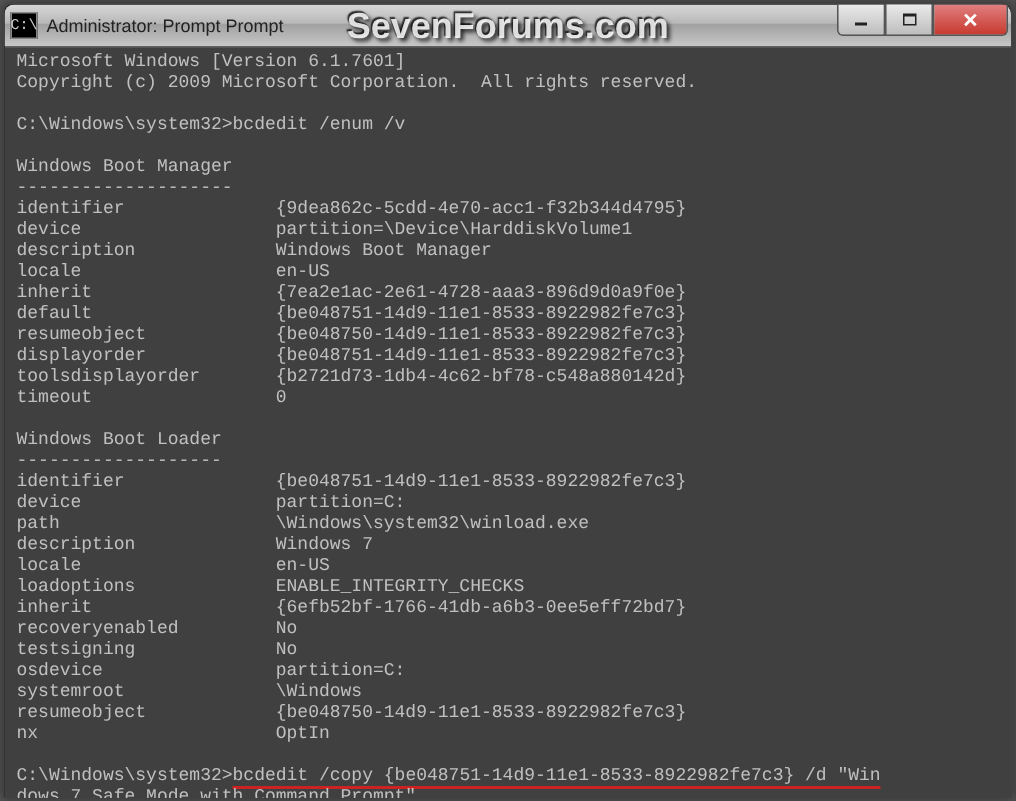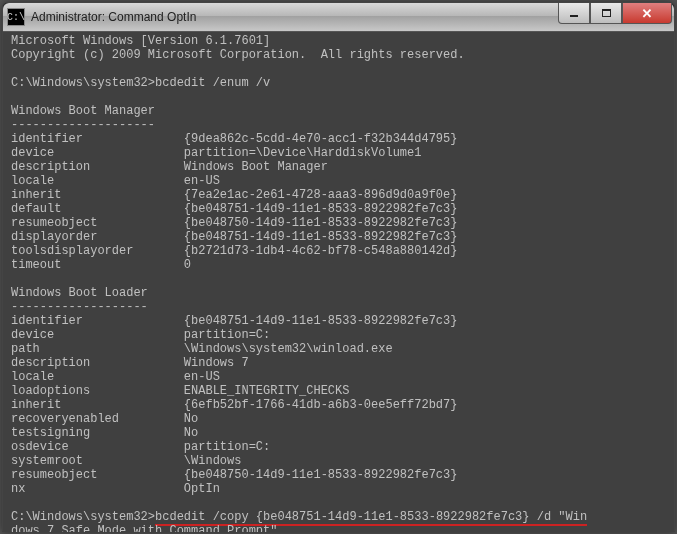--- a/index.html
+++ b/index.html
@@ -104,21 +104,22 @@
   .section-dashes {
     letter-spacing: 0px;
   }
 </style>
 </head>
 <body>
 
 <div class="window">
   <div class="titlebar">
     <span class="title-icon">C:\</span>
-    <span class="title-text">Administrator: Command OptIn</span>
+    <span class="title-text">Administrator: Prompt Prompt</span>
+    <span class="watermark">SevenForums.com</span>
     <div class="win-controls">
       <div class="win-btn min">
           <div class="min-glyph"></div>
         </div>
       <div class="win-btn max">
           <div class="max-glyph"></div>
         </div>
       <div class="win-btn close">
           <span class="close-glyph">✕</span>
         </div>

